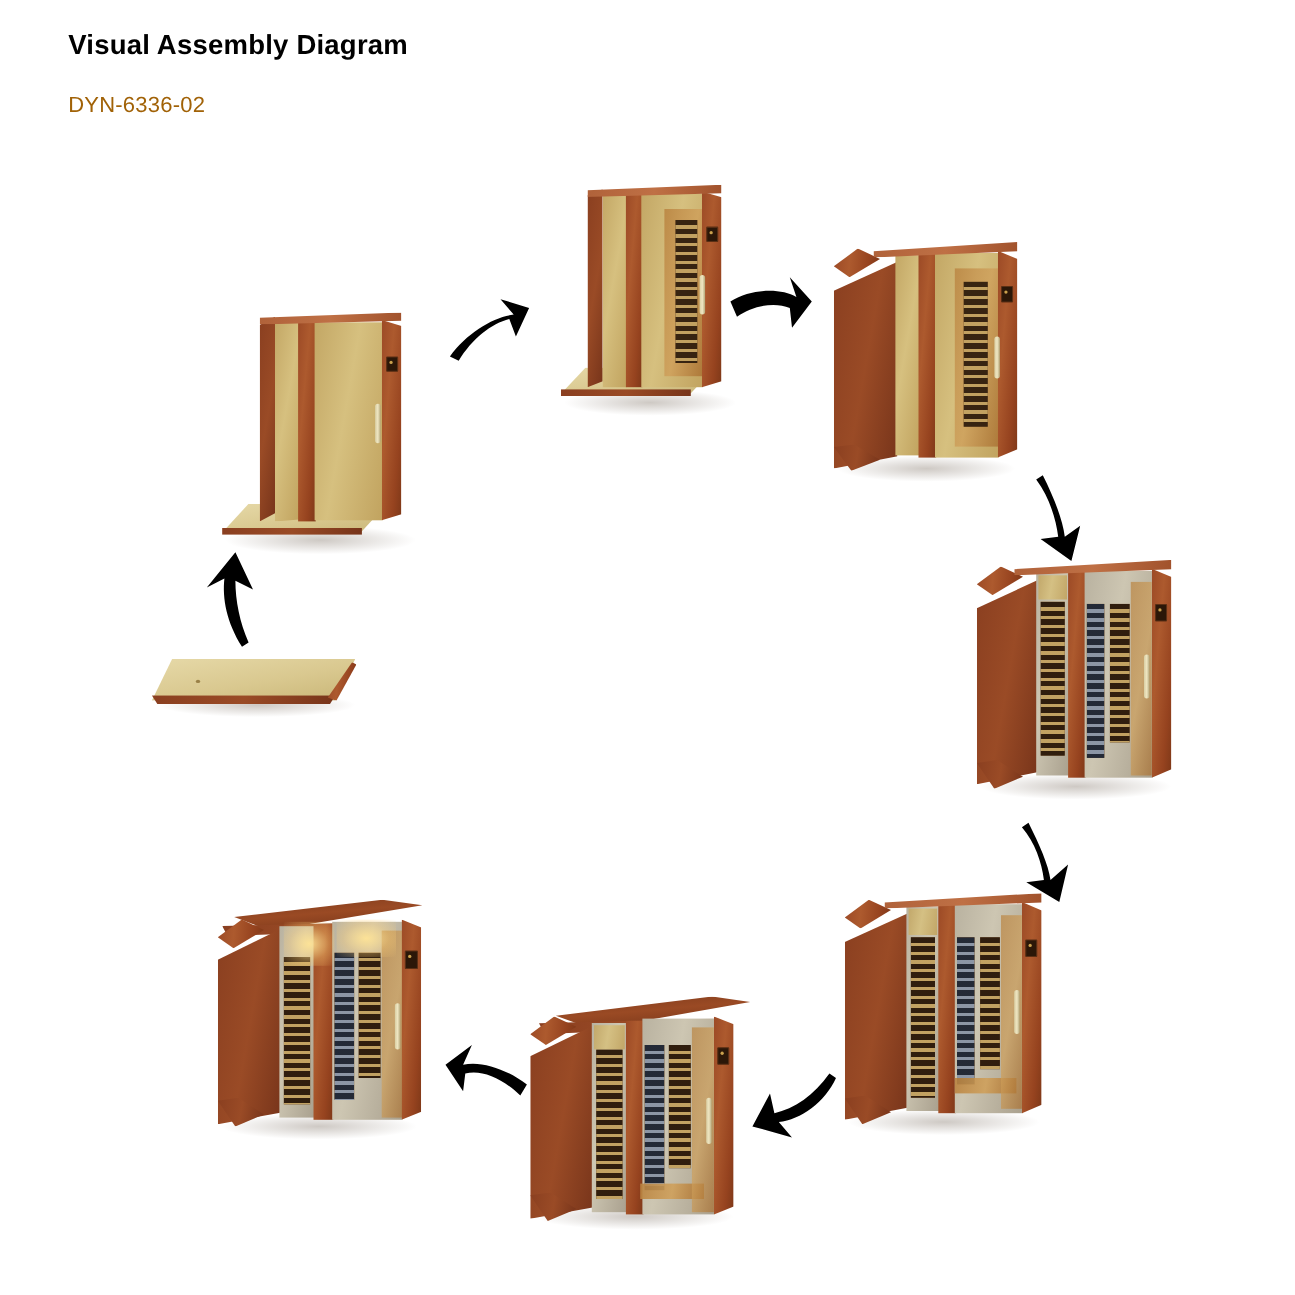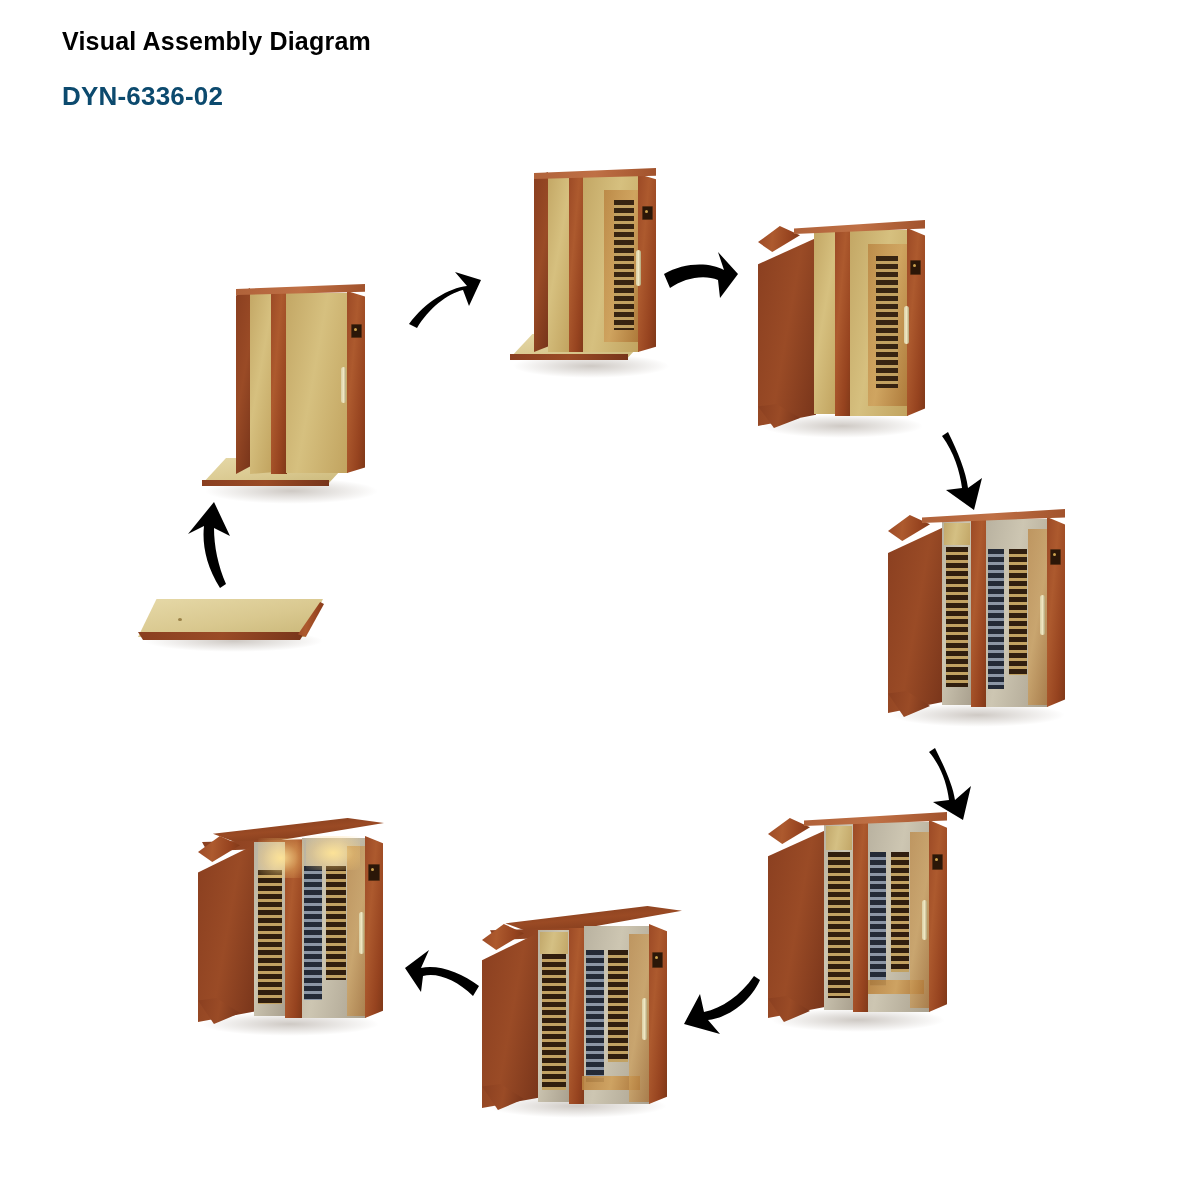--- a/index.html
+++ b/index.html
@@ -29,23 +29,23 @@
   }
   .doc-title {
     font-size: 25px;
     font-weight: bold;
     color: #000000;
     letter-spacing: 0.2px;
     line-height: 30px;
     white-space: nowrap;
   }
   .doc-code {
-    font-size: 26px;
-    font-weight: bold;
-    color: #0c4a6e;
+    font-size: 20px;
+    font-weight: normal;
+    color: #a16207;
     letter-spacing: 0.2px;
     line-height: 30px;
     margin-top: 25px;
     white-space: nowrap;
   }
 
   
   .step {
     position: absolute;
   }

